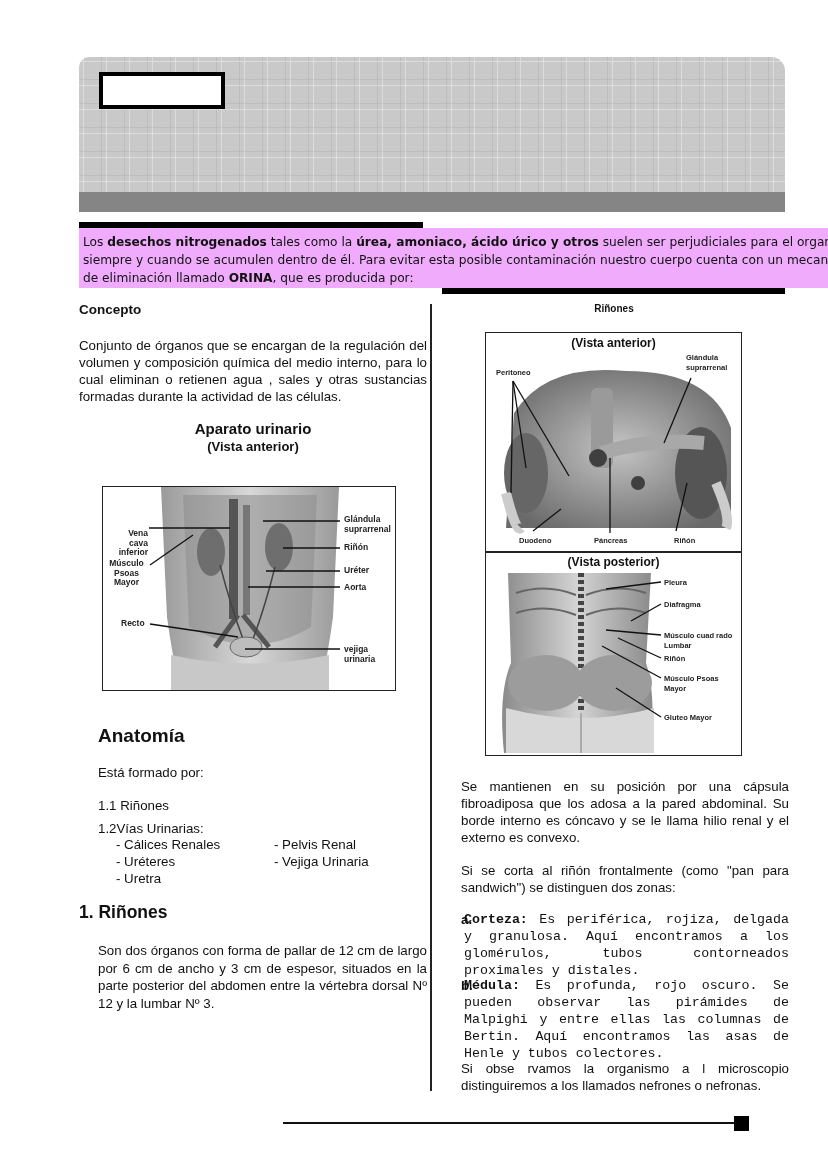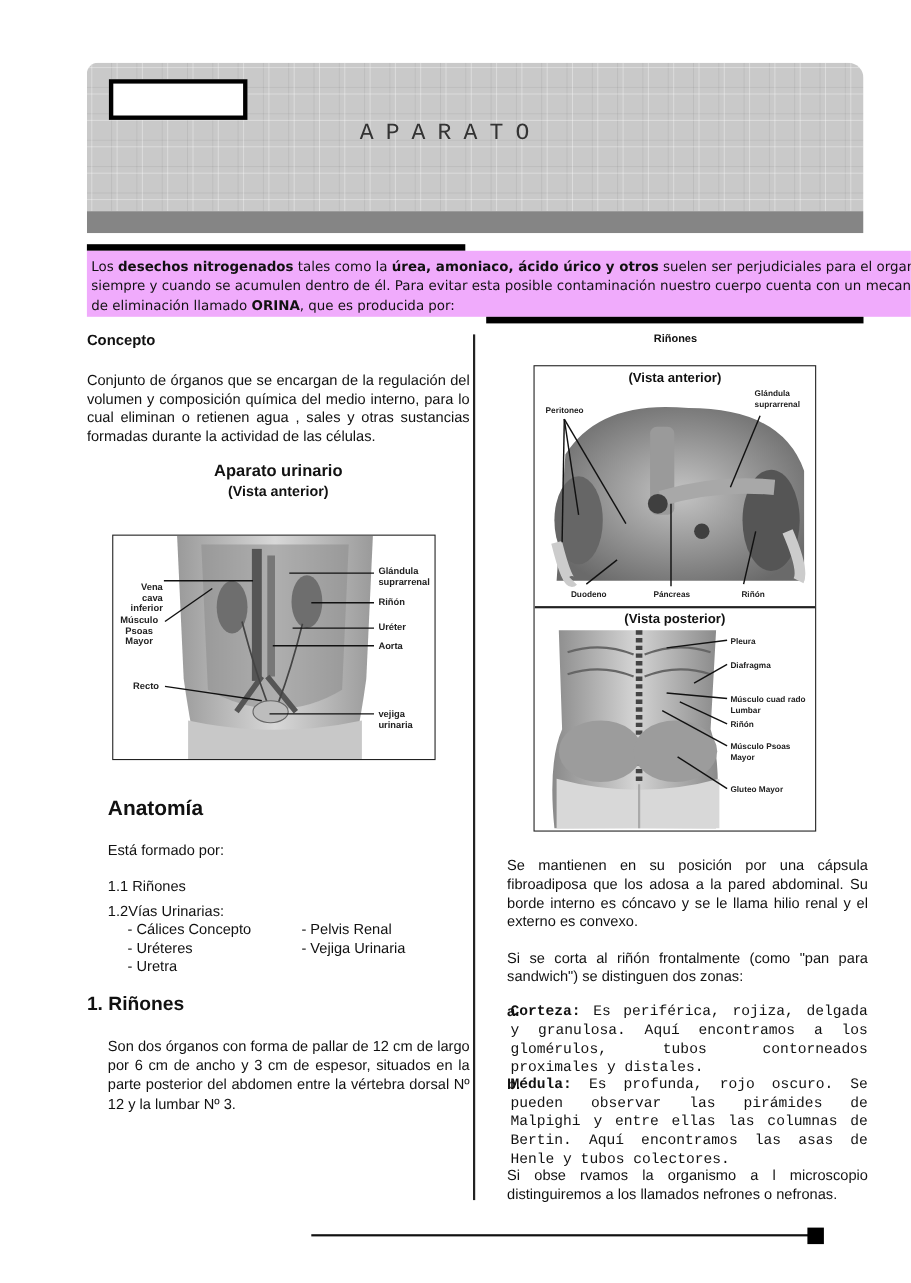--- a/index.html
+++ b/index.html
@@ -73,21 +73,20 @@
   .footer-square { position: absolute; left: 734px; top: 1116px; width: 15px; height: 15px; background: #000; }
 </style>
 </head>
 <body>
 
 <div class="header">
   <div class="header-tiles"></div>
   <div class="header-stripe"></div>
   <div class="header-box"></div>
   <div class="header-title">
-    <div>APARATO</div>
   </div>
 </div>
 
 <div class="intro-topbar"></div>
 <div class="intro">
   <span>Los </span><b>desechos nitrogenados</b><span> tales como la </span><b>úrea, amoniaco, ácido úrico y otros</b><span> suelen ser perjudiciales para el organismo, siempre y cuando se acumulen dentro de él. Para evitar esta posible contaminación nuestro cuerpo cuenta con un mecanismo de eliminación llamado </span><b>ORINA</b><span>, que es producida por:</span>
 </div>
 <div class="intro-bottombar"></div>
 
 <div class="col-divider"></div>
@@ -141,21 +140,21 @@
   <div class="fig-label" style="left:241px;top:79px;">Uréter</div>
   <div class="fig-label" style="left:241px;top:96px;">Aorta</div>
   <div class="fig-label" style="left:241px;top:158px;white-space:pre;font-weight:bold;">vejiga
 urinaria</div>
 </div>
 
 <div class="h-anatomia sans">Anatomía</div>
 <div class="p-formado sans">Está formado por:</div>
 <div class="li sans" style="left:98px;top:797px;">1.1 Riñones</div>
 <div class="li sans" style="left:98px;top:820px;">1.2Vías  Urinarias:</div>
-<div class="li sans" style="left:116px;top:836px;">-  Cálices Concepto</div>
+<div class="li sans" style="left:116px;top:836px;">-  Cálices Renales</div>
 <div class="li sans" style="left:116px;top:853px;">-  Uréteres</div>
 <div class="li sans" style="left:116px;top:870px;">-  Uretra</div>
 <div class="li sans" style="left:274px;top:836px;">-    Pelvis Renal</div>
 <div class="li sans" style="left:274px;top:853px;">-    Vejiga Urinaria</div>
 
 <div class="h-rinones1 sans">1. Riñones</div>
 <div class="p-rinones1 sans">Son dos órganos con forma de pallar de 12 cm de largo por 6 cm de ancho y 3 cm de espesor, situados en la parte posterior del abdomen entre la vértebra dorsal Nº 12 y la lumbar Nº  3.</div>
 
 <div class="h-rinones-r sans">Riñones</div>
 

